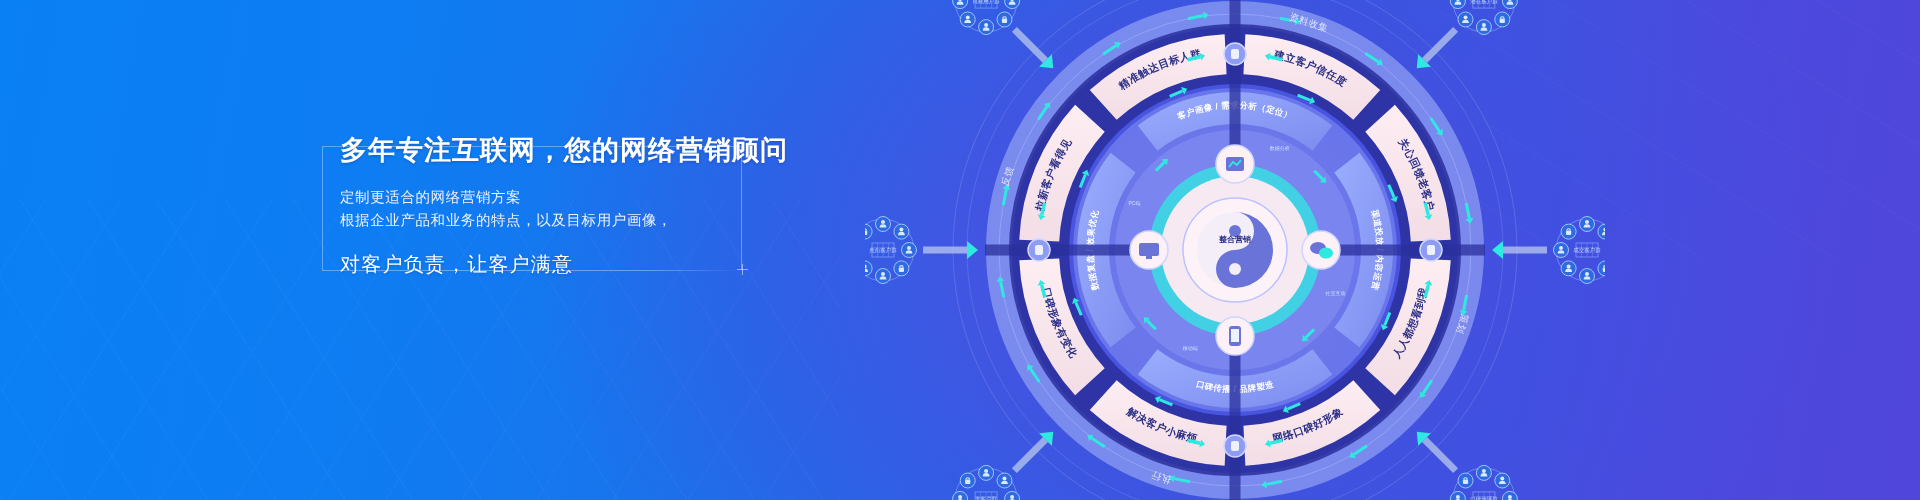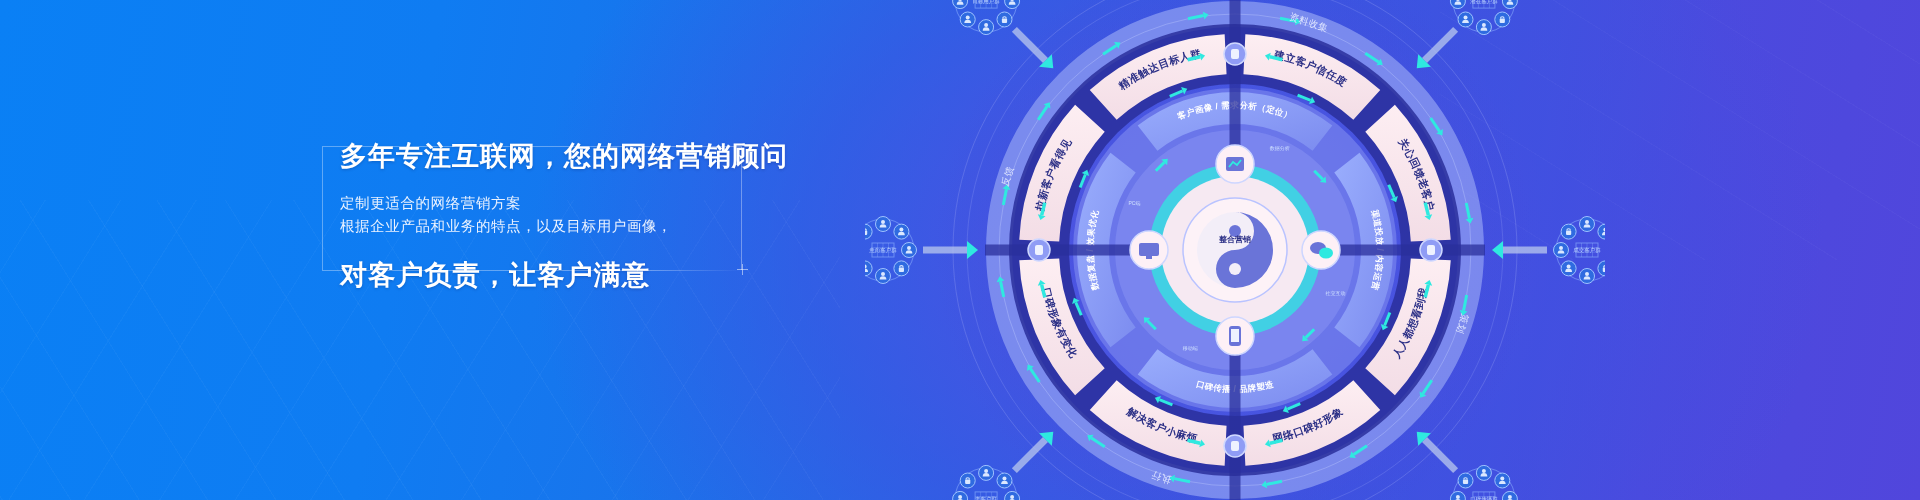--- a/index.html
+++ b/index.html
@@ -47,34 +47,34 @@
   }
   #text-block-tick {
     position:absolute; left:737px; top:264px; width:11px; height:11px;
   }
   #text-block-tick:before, #text-block-tick:after {
     content:""; position:absolute; background:rgba(255,255,255,0.5);
   }
   #text-block-tick:before { left:5px; top:0; width:1px; height:11px; }
   #text-block-tick:after  { left:0; top:5px; width:11px; height:1px; }
 
-  #copy { position:absolute; left:340px; top:134px; width:470px;margin-top:6px; }
+  #copy { position:absolute; left:340px; top:134px; width:470px; }
   #headline {
     font-size:27px; font-weight:bold; color:#ffffff;
     letter-spacing:1px; line-height:1.25; white-space:nowrap;
     text-shadow:0 1px 3px rgba(0,20,80,0.25);
   }
   #subtitle { margin-top:18px; }
   .sub-line {
     font-size:14.5px; color:#eaf2ff; line-height:1.62;
     letter-spacing:.6px; white-space:nowrap;
   }
   #tagline {
     margin-top:18px;
-    font-size:27px; font-weight:bold; color:#ffffff;
+    font-size:20px; font-weight:normal; color:#ffffff;
     letter-spacing:1.2px; white-space:nowrap;
     text-shadow:0 1px 3px rgba(0,20,80,0.25);
   }
 
   
   #wheel-wrap {
     position:absolute; left:865px; top:-120px;
     width:740px; height:740px;
   }
   #wheel-svg { width:100%; height:100%; display:block; }

